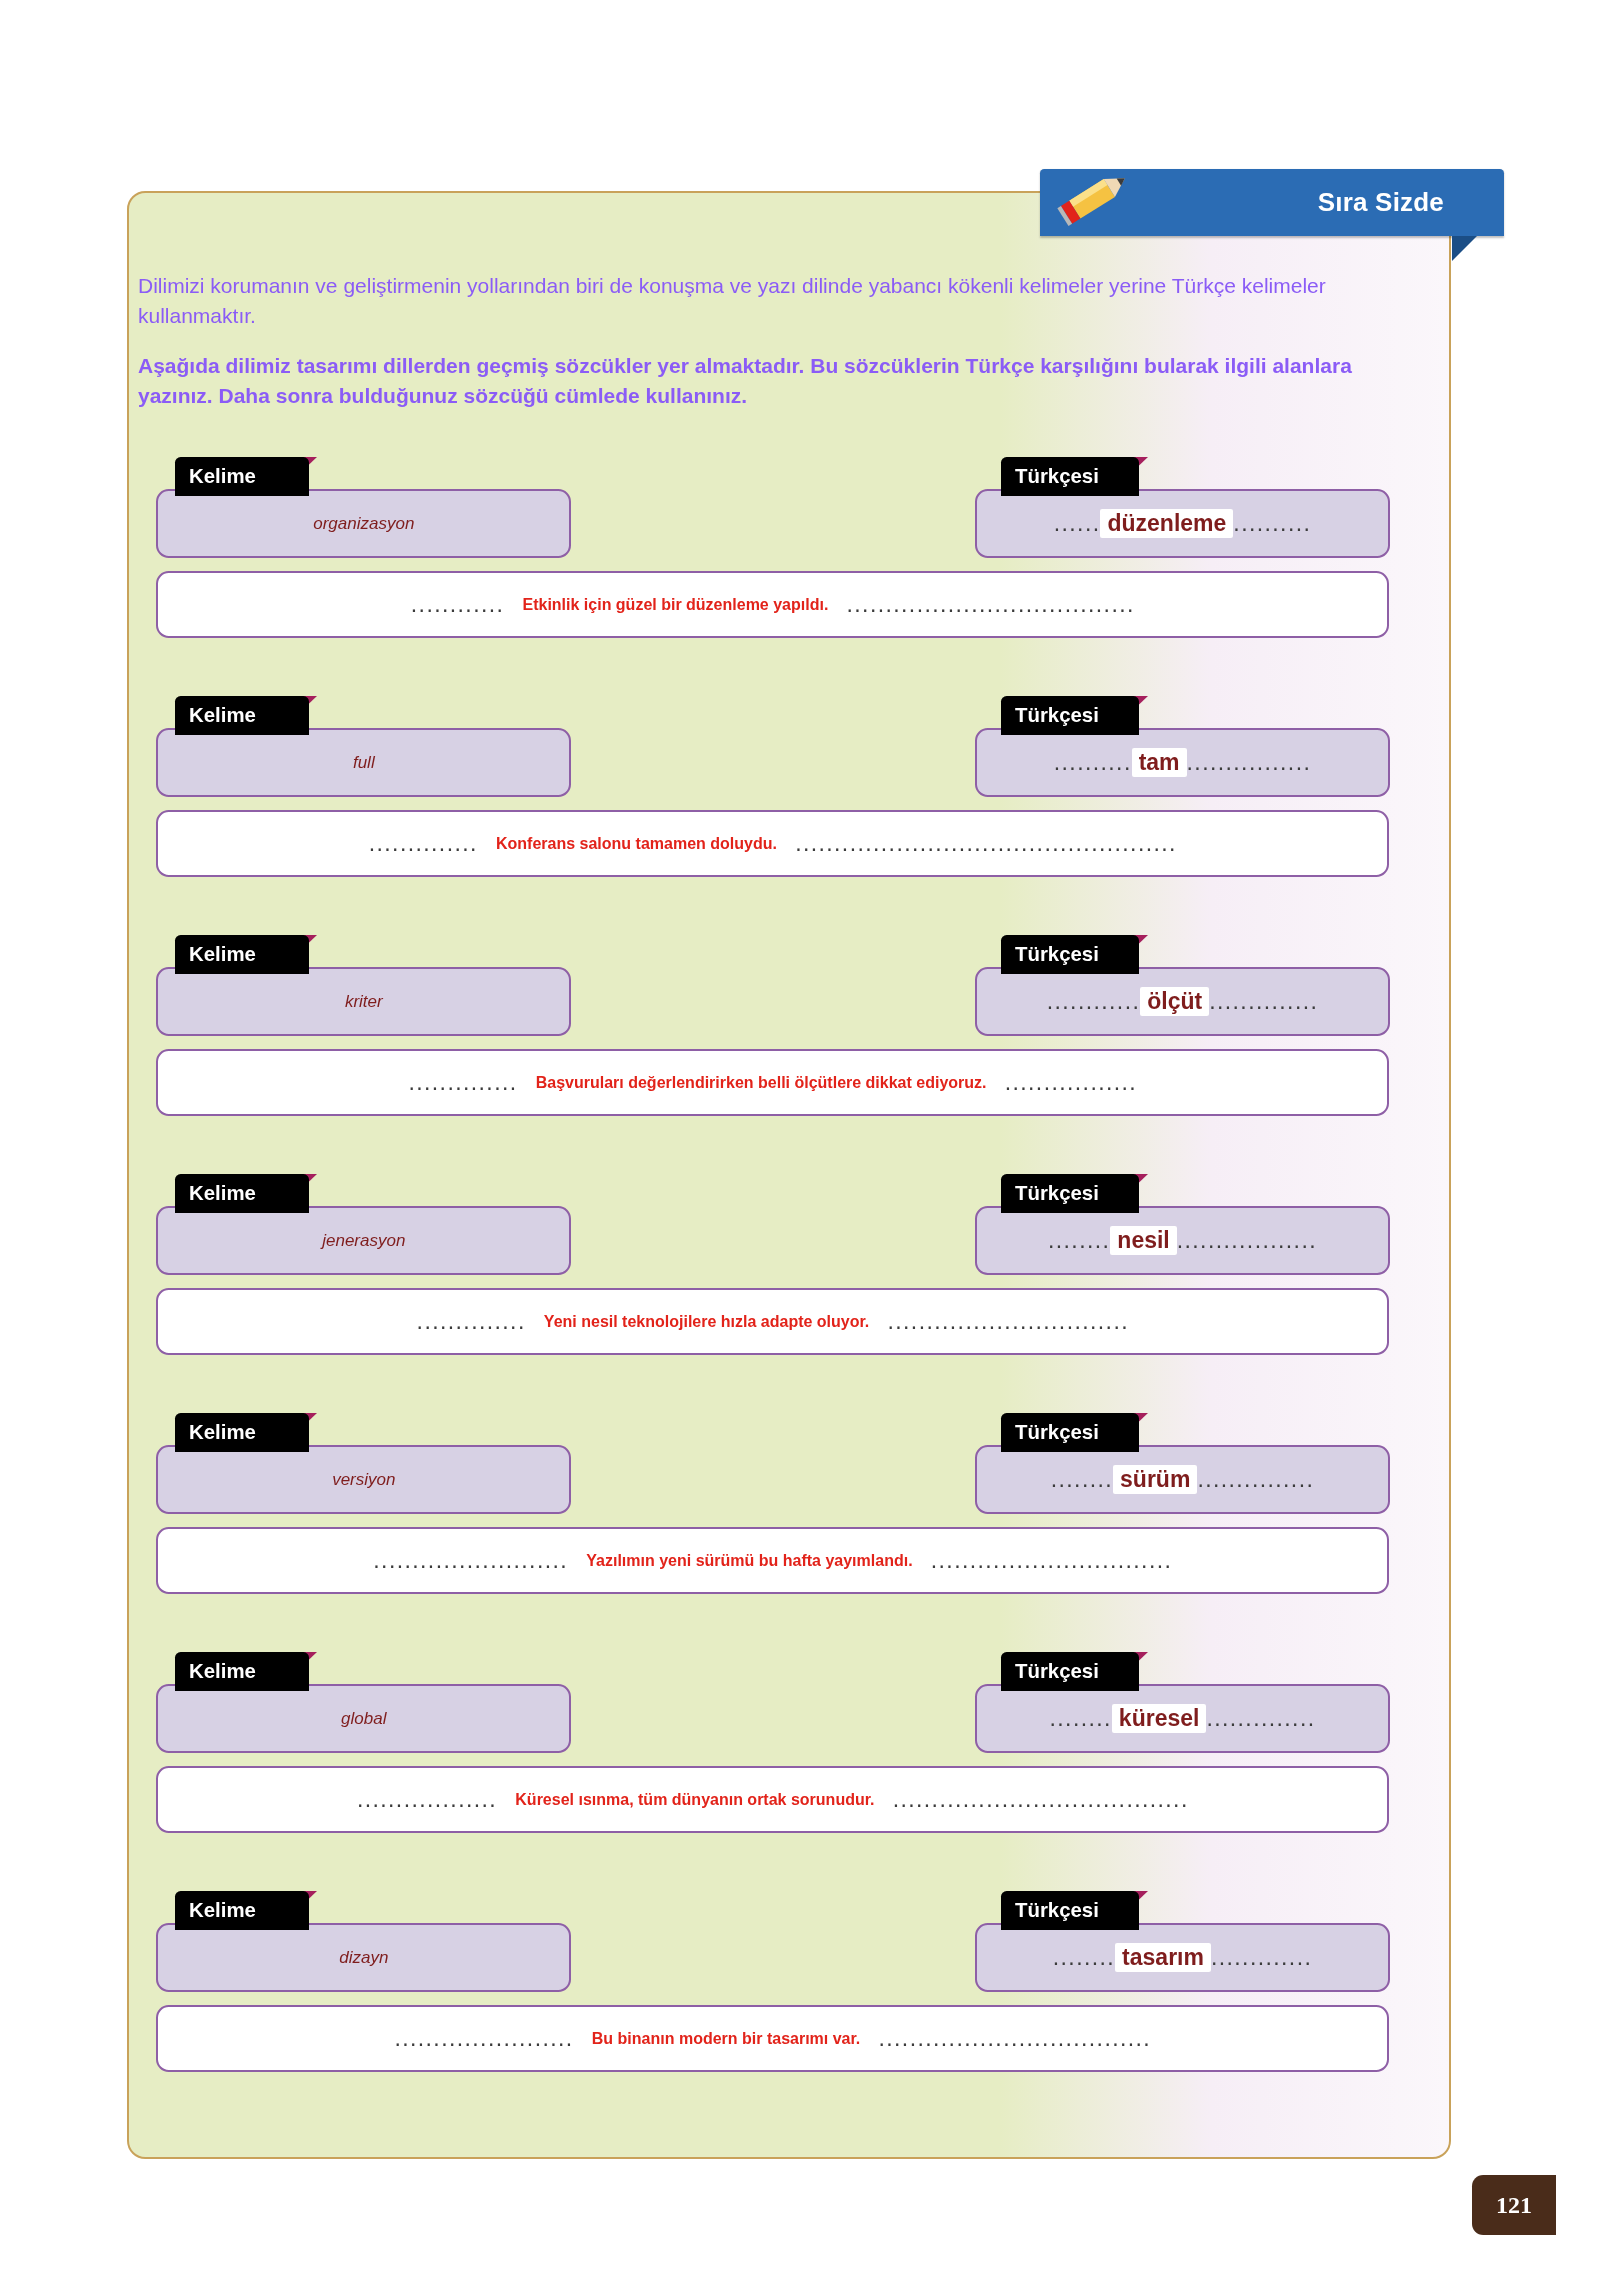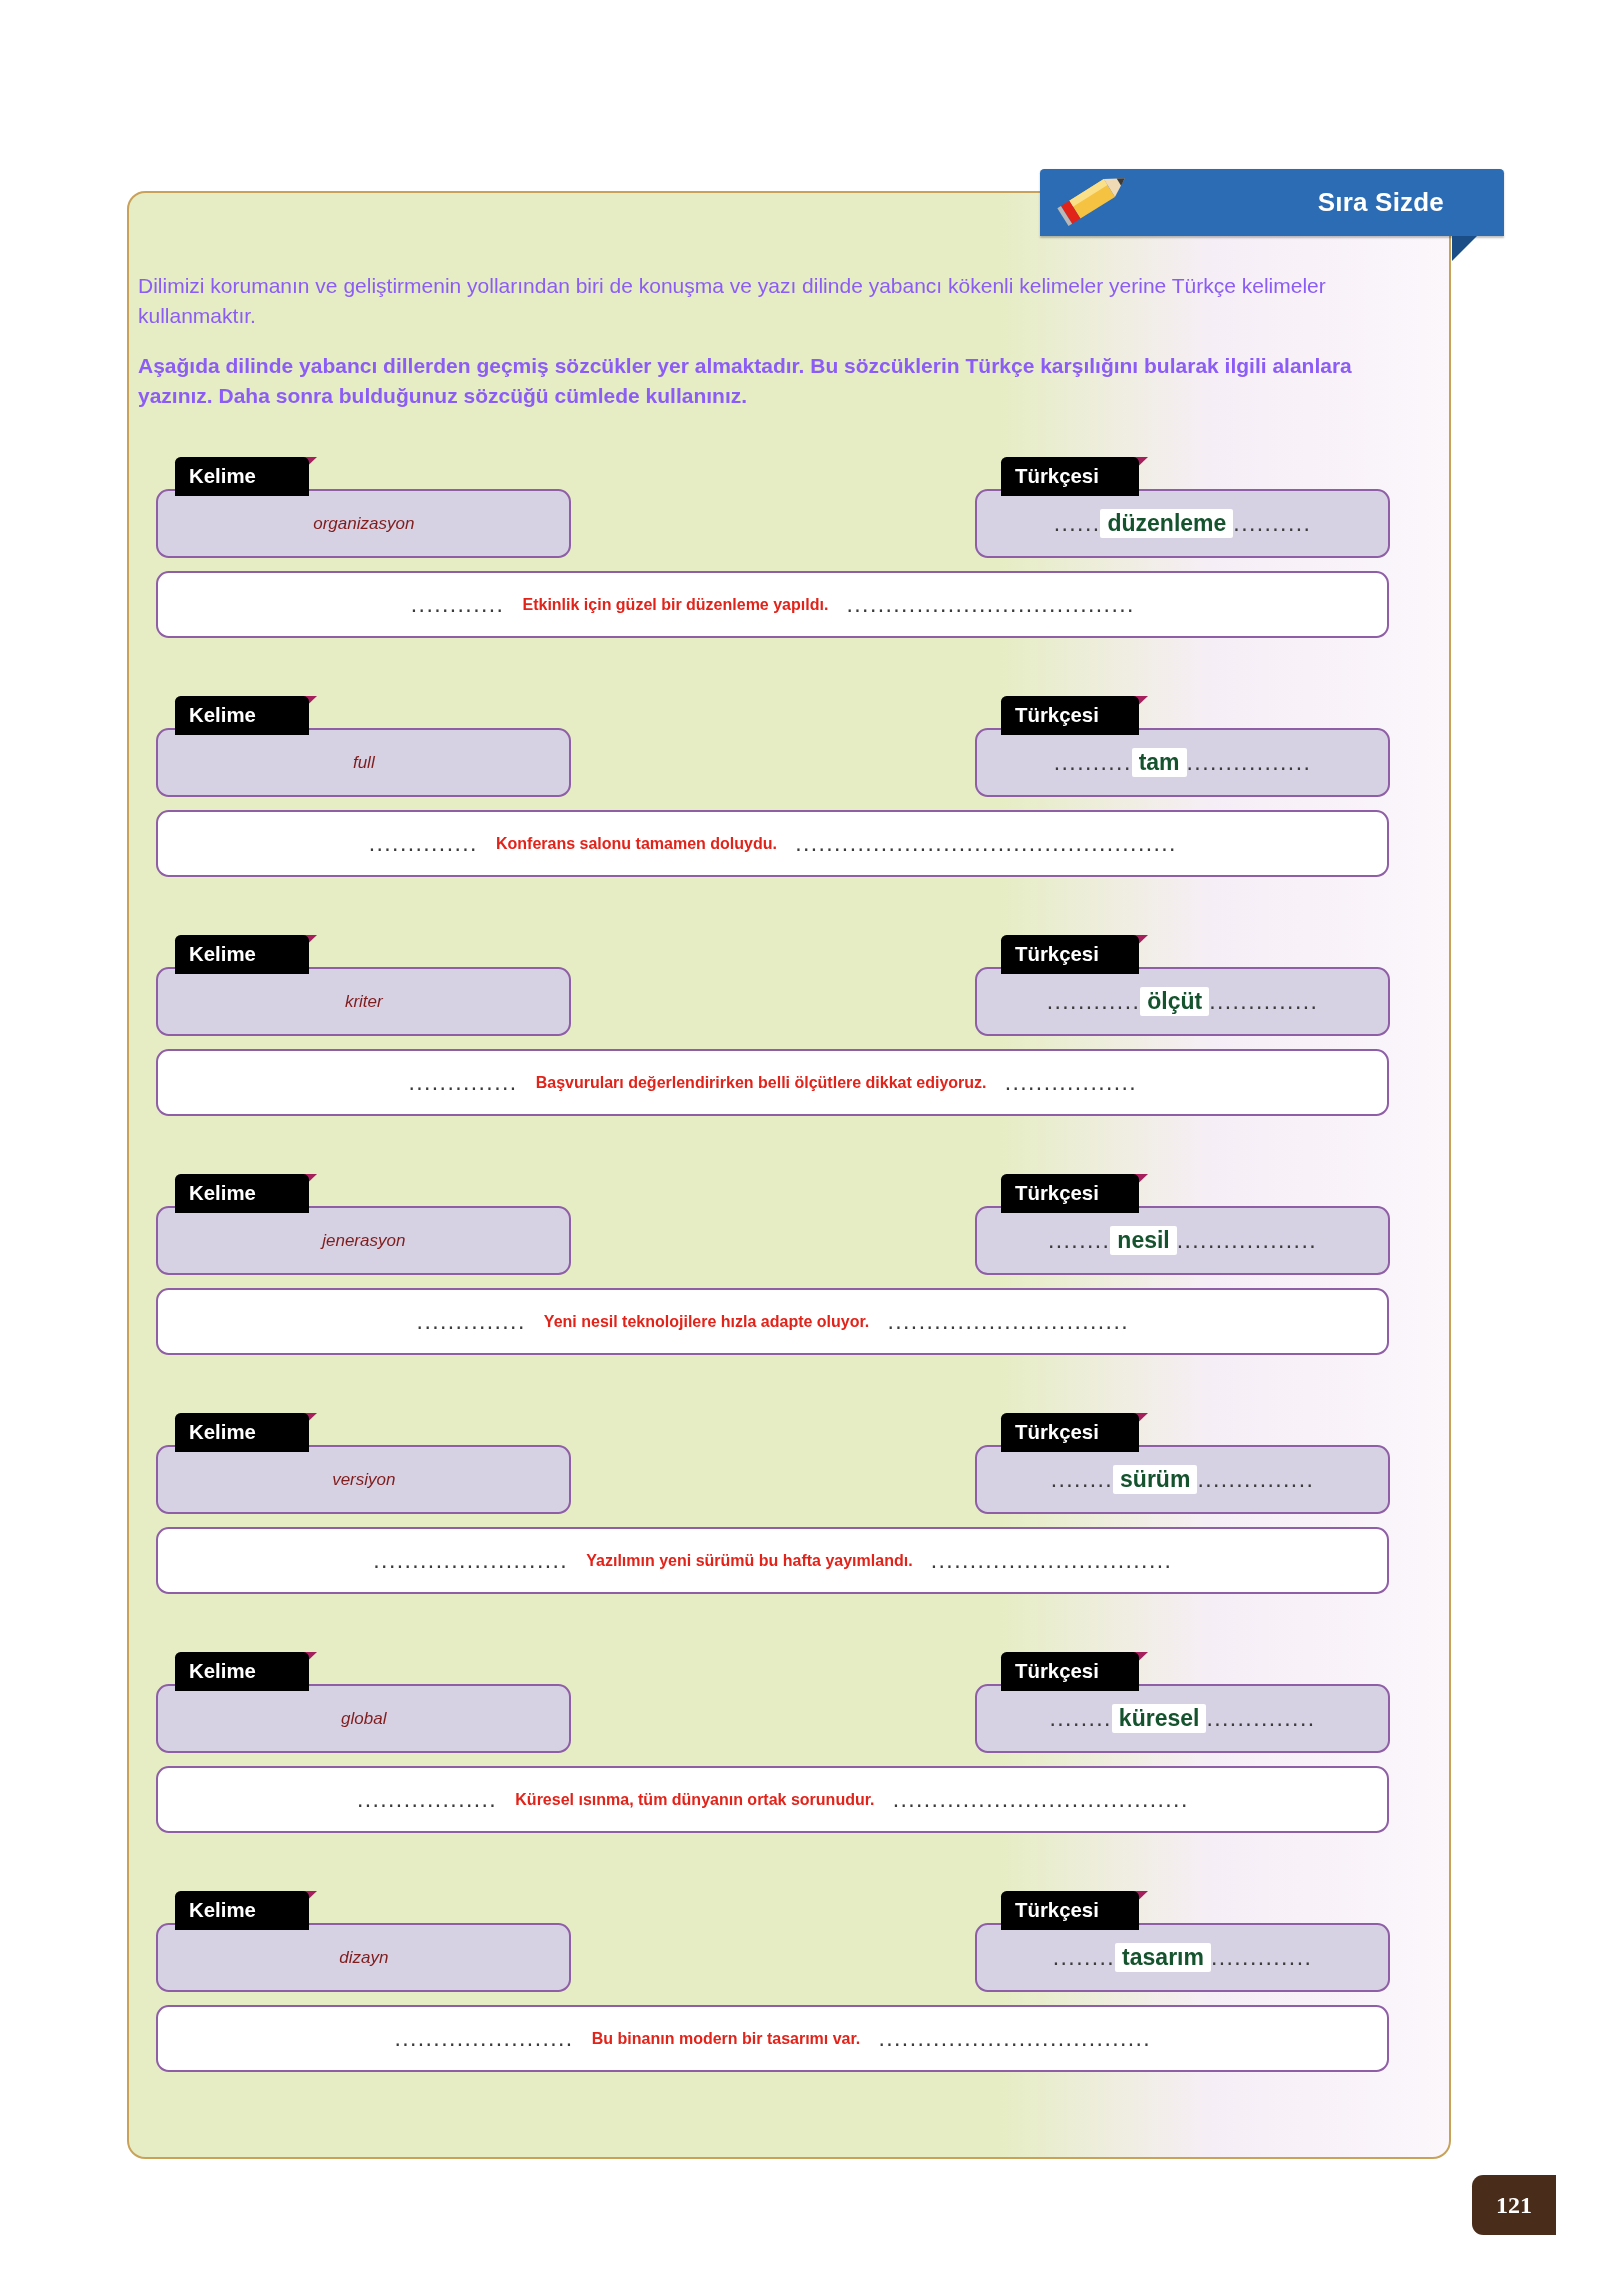--- a/index.html
+++ b/index.html
@@ -142,21 +142,21 @@
   .field.tr { left: 837px; width: 415px; }
 
   .word-text {
     font-size: 17px;
     color: #7f1d1d;
     font-style: italic;
   }
   .tr-answer {
     font-size: 23px;
     font-weight: bold;
-    color: #14532d;
+    color: #7f1d1d;
     background: #ffffff;
     padding: 1.4px 7px;
     border-radius: 2.1px;
   }
   .dots {
     color: #3b3b3b;
     font-size: 23px;
     letter-spacing: 1.4px;
   }
 
@@ -230,21 +230,21 @@
         <rect x="26" y="34" width="58" height="10" fill="#fbe08a"></rect>
         <polygon points="84,34 110,49 84,64" fill="#f0d9b5"></polygon>
         <polygon points="100,43 110,49 100,55" fill="#3b3b3b"></polygon>
         <rect x="12" y="34" width="14" height="30" fill="#e2231a"></rect>
         <rect x="6" y="34" width="6" height="30" fill="#b8b8b8"></rect>
       </g>
     </svg>
   </div>
 
   <div class="intro p1">Dilimizi korumanın ve geliştirmenin yollarından biri de konuşma ve yazı dilinde yabancı kökenli kelimeler yerine Türkçe kelimeler kullanmaktır.</div>
-  <div class="intro p2">Aşağıda dilinde yabancı dillerden geçmiş sözcükler yer almaktadır. Bu sözcüklerin Türkçe karşılığını bularak ilgili alanlara yazınız. Daha sonra bulduğunuz sözcüğü cümlede kullanınız.</div>
+  <div class="intro p2">Aşağıda dilimiz tasarımı dillerden geçmiş sözcükler yer almaktadır. Bu sözcüklerin Türkçe karşılığını bularak ilgili alanlara yazınız. Daha sonra bulduğunuz sözcüğü cümlede kullanınız.</div>
 
   <div class="group" style="top:457px">
     <div class="tag kelime">Kelime</div>
     <div class="tag-corner k"></div>
     <div class="tag turkce">Türkçesi</div>
     <div class="tag-corner t"></div>
     <div class="field word">
       <span class="word-text">organizasyon</span>
     </div>
     <div class="field tr">

